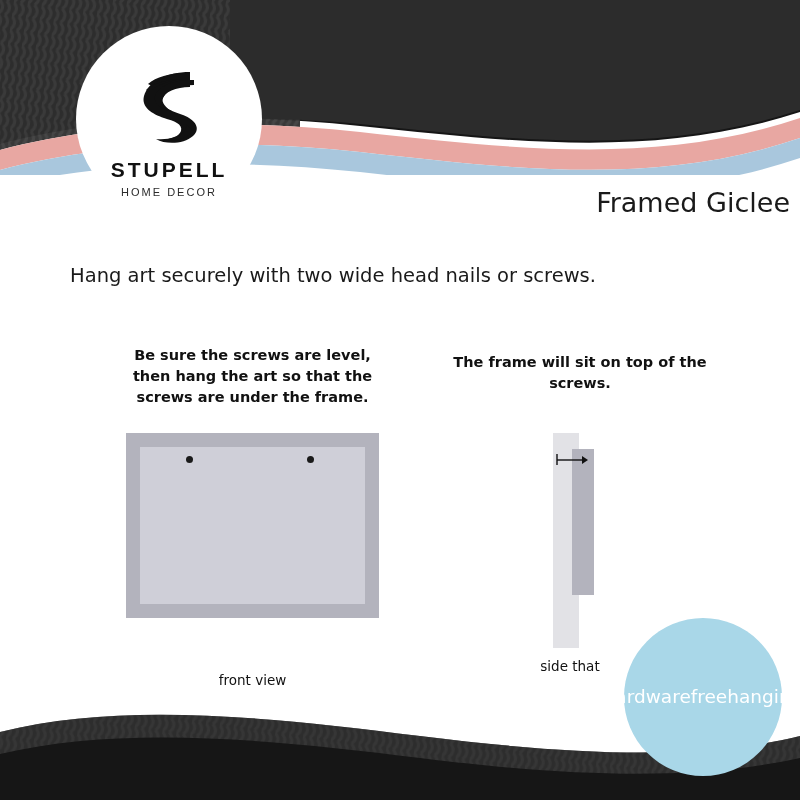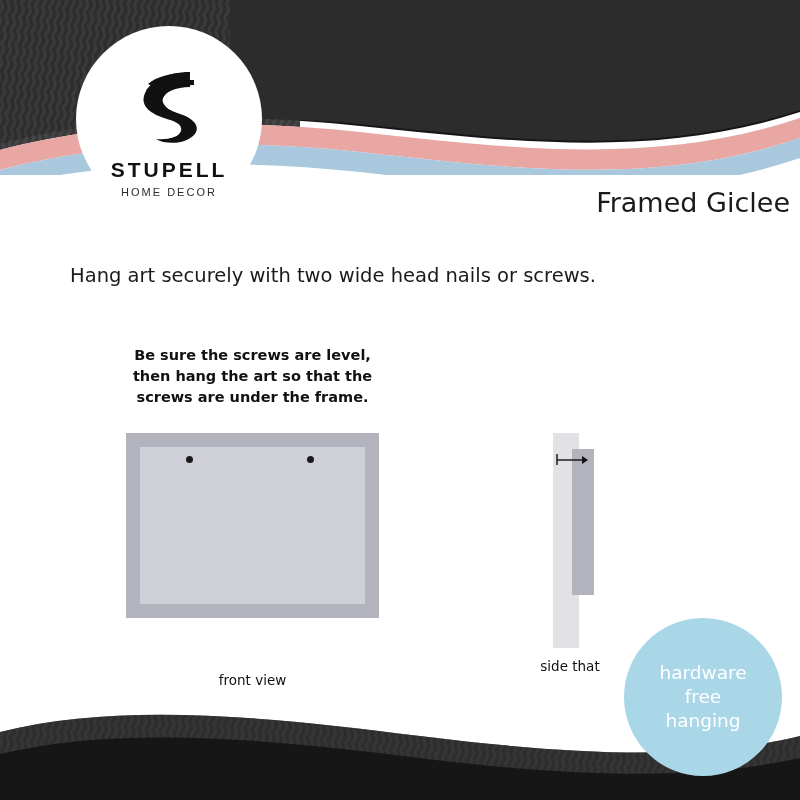--- a/index.html
+++ b/index.html
@@ -97,21 +97,21 @@
   .side-arrow{position:absolute;left:556px;top:452px;}
   .label-side{
     position:absolute;left:490px;top:658px;width:160px;text-align:center;
     font-size:13.5px;color:#111;
   }
 
   
   .badge{
     position:absolute;right:18px;bottom:24px;width:158px;height:158px;border-radius:50%;
     background:#a9d7e8;
-    display:flex;flex-direction:column;align-items:center;justify-content:center;
+    display:flex;flex-direction:row;align-items:center;justify-content:center;
     z-index:7;
   }
   .badge span{
     display:block;width:100%;text-align:center;
     font-size:18.5px;color:#ffffff;line-height:24px;font-weight:400;
   }
 </style>
 </head>
 <body>
 
@@ -160,20 +160,21 @@
     <div class="logo-name">STUPELL</div>
     <div class="logo-sub">HOME DECOR</div>
   </div>
 
 
   <div class="product-title">Framed Giclee</div>
 
   <div class="instruction">Hang art securely with two wide head nails or screws.</div>
 
   <div class="cap-left">Be sure the screws are level, then hang the art so that the screws are under the frame.</div>
+  <div class="cap-right">The frame will sit on top of the screws.</div>
 
   <div class="front-frame">
     <div class="front-inner"></div>
   </div>
   <div class="screw screw-a"></div>
   <div class="screw screw-b"></div>
   <div class="label-front">front view</div>
 
   <div class="side-wall"></div>
   <div class="side-frame"></div>

